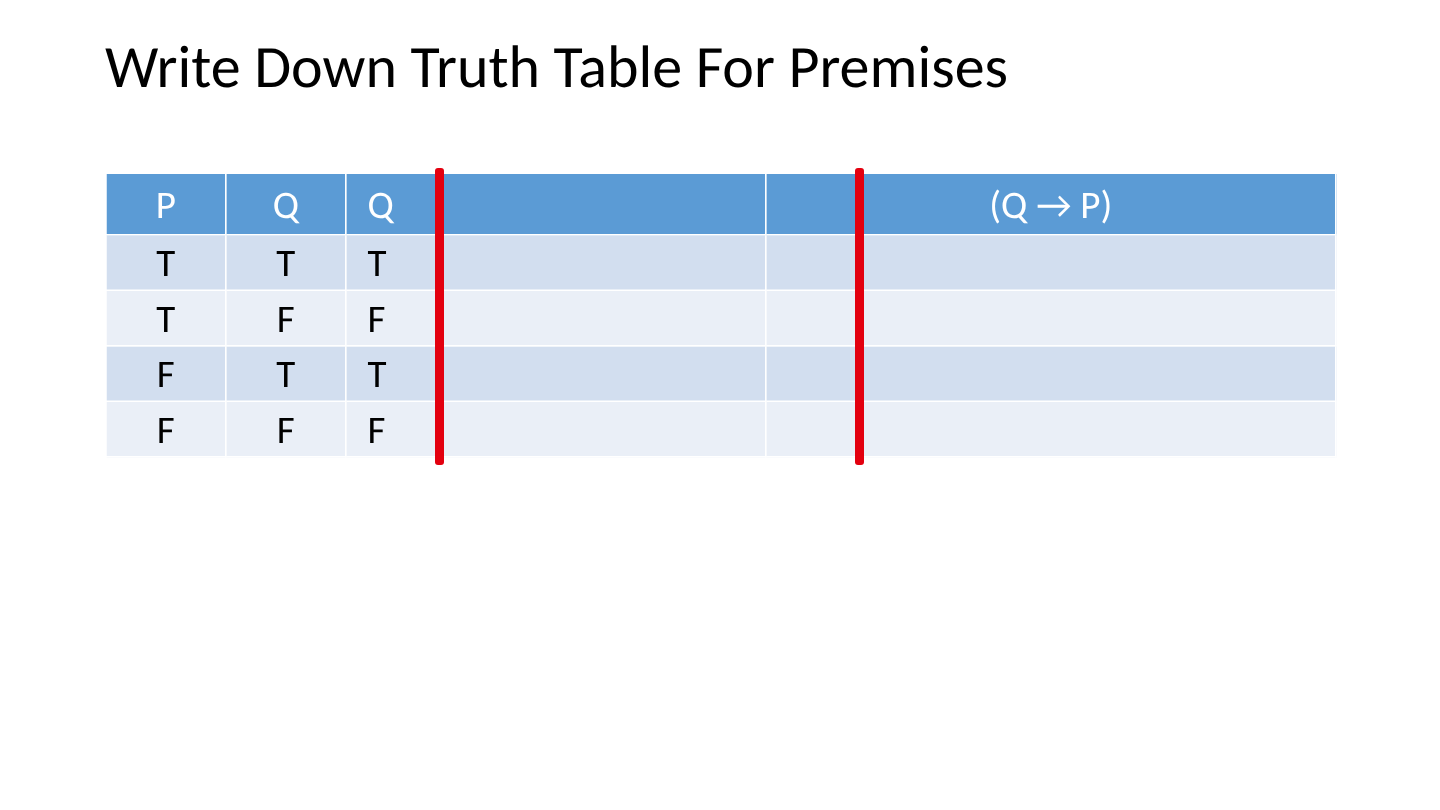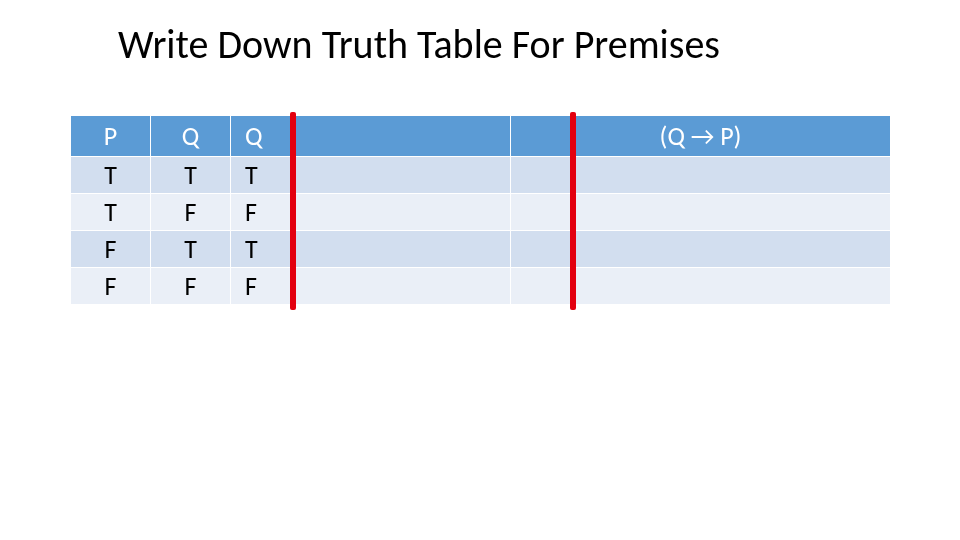--- a/index.html
+++ b/index.html
@@ -18,21 +18,20 @@
     height: 540px;
     box-sizing: border-box;
   }
   .title {
     position: absolute;
     left: 70px;
     top: 20px;
     font-size: 40px;
     font-weight: 400;
     color: #000;
-    margin-left: 48px;
   }
   .table-wrap {
     position: absolute;
     left: 70px;
     top: 115px;
     width: 820px;
   }
   table.truth {
     border-collapse: collapse;
     width: 100%;

